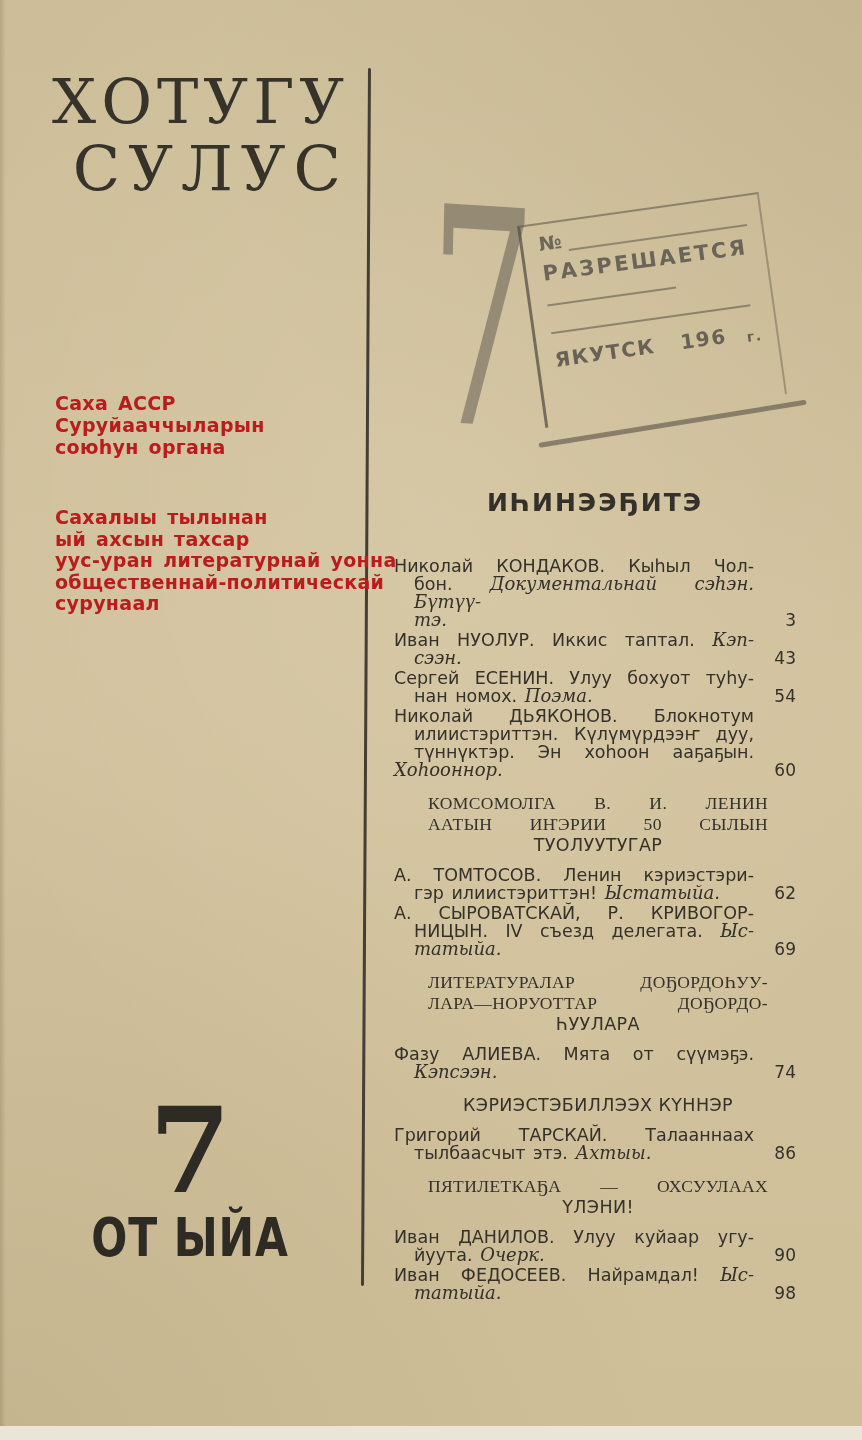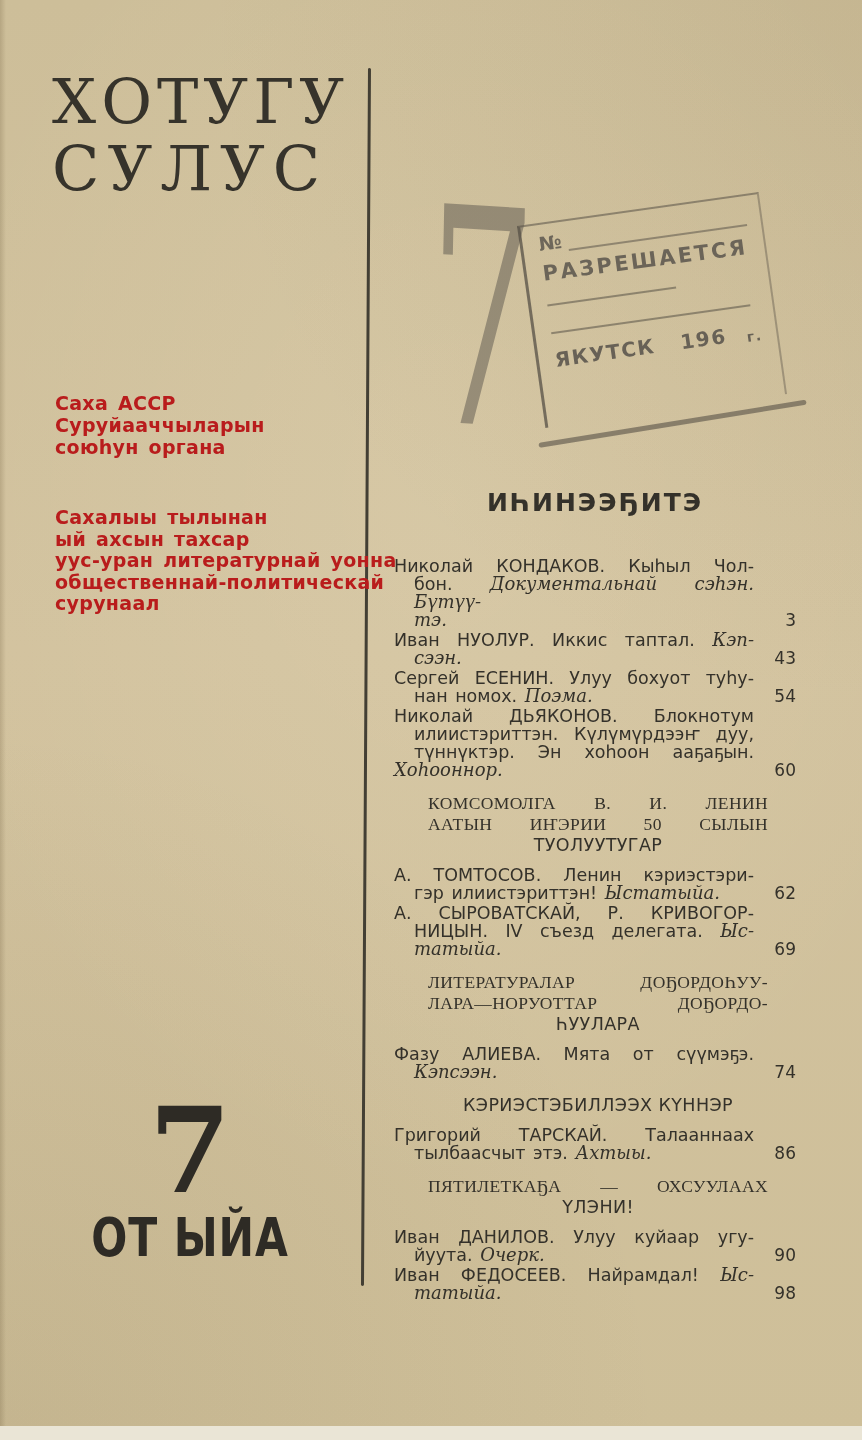--- a/index.html
+++ b/index.html
@@ -19,21 +19,21 @@
   .scan-edge-bottom{position:absolute;left:0;right:0;bottom:0;height:14px;background:#eae5d6;}
   .scan-edge-left{position:absolute;left:0;top:0;bottom:14px;width:6px;
     background:linear-gradient(90deg,rgba(100,82,50,0.22),rgba(0,0,0,0));}
 
   .divider{position:absolute;left:368px;top:68px;width:3px;height:1218px;
     background:#433f34;border-radius:2px;transform:rotate(0.33deg);transform-origin:top center;}
 
   
   .masthead{position:absolute;left:52px;top:68px;color:#36332b;
     font-family:"DejaVu Serif",serif;font-size:62px;line-height:67px;letter-spacing:5px;}
-  .masthead .l2{letter-spacing:8px;}
+  .masthead .l2{letter-spacing:8px;text-align:right;}
 
   .info{position:absolute;left:55px;color:#b91c1c;font-weight:bold;
     font-size:19px;line-height:22px;letter-spacing:0.3px;word-spacing:3px;}
   .info.pub{top:392px;}
   .info.desc{top:507px;line-height:21.5px;}
 
   .issue{position:absolute;left:40px;top:1092px;width:300px;text-align:center;color:#2e2b25;}
   .issue-number{font-family:"DejaVu Serif",serif;font-weight:bold;font-size:118px;line-height:118px;}
   .issue-month{margin-top:0px;font-weight:bold;font-size:50px;line-height:52px;
     letter-spacing:1px;transform:scale(0.85,1.08);transform-origin:center top;}

